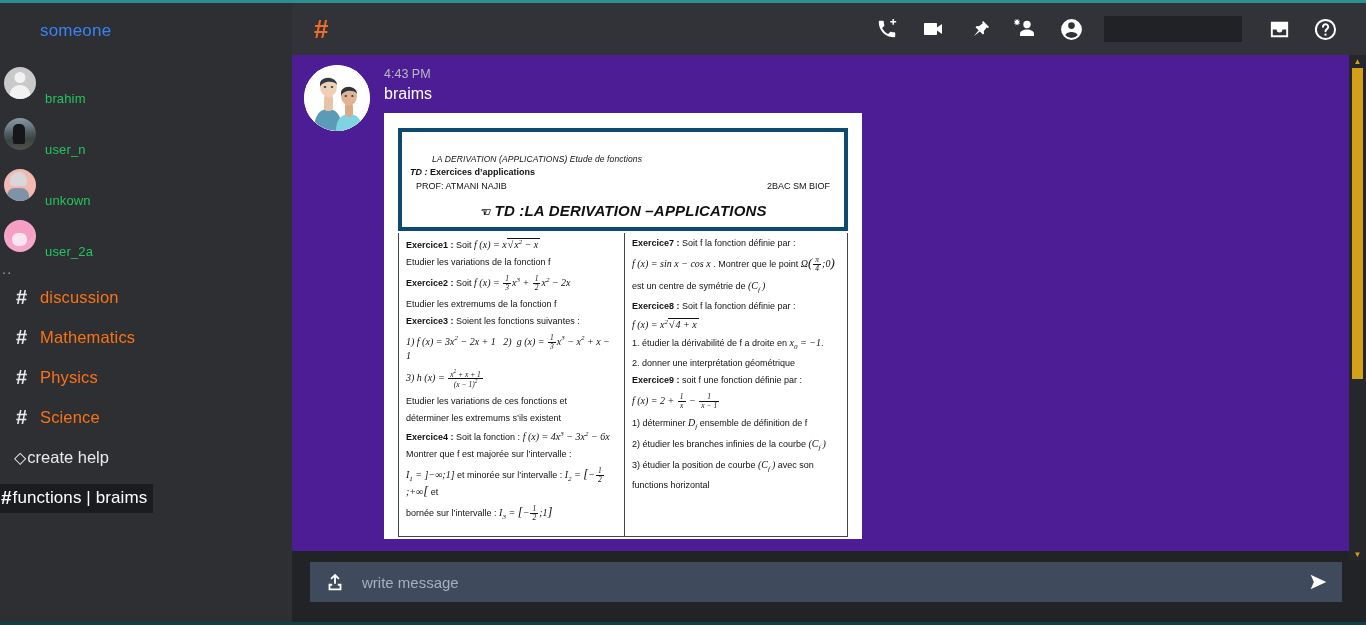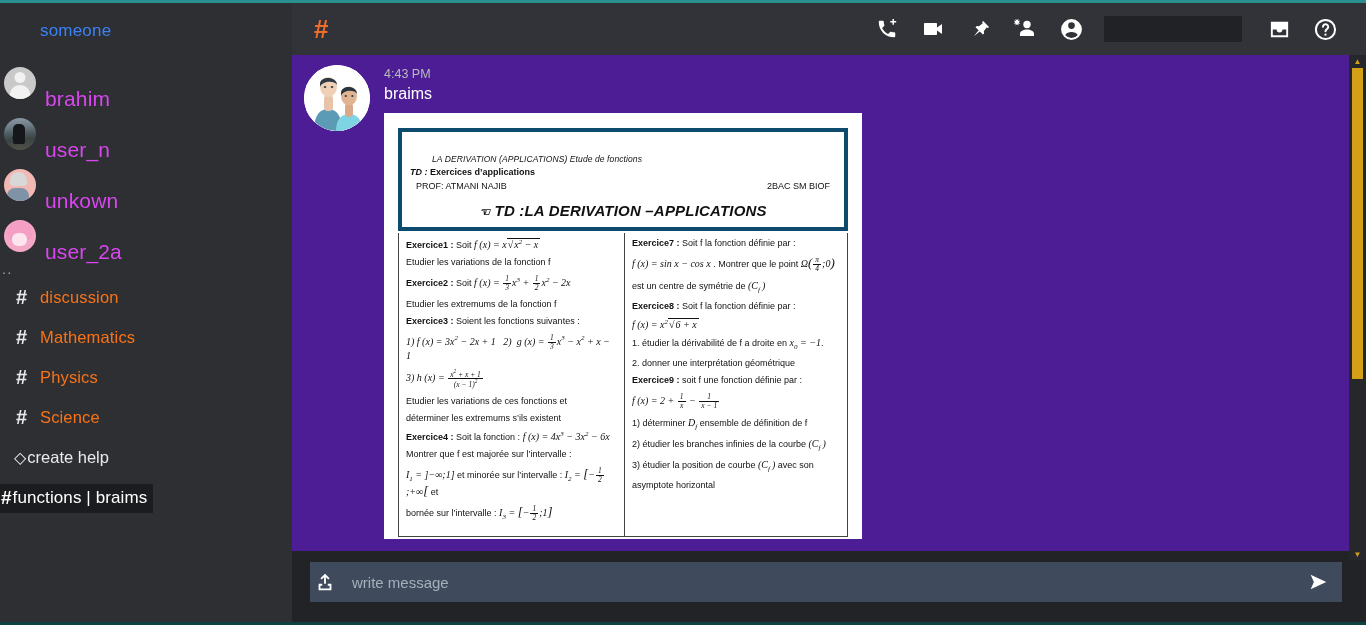--- a/index.html
+++ b/index.html
@@ -43,22 +43,22 @@
   }
   .avatar {
     width: 32px; height: 32px;
     border-radius: 50%;
     flex: 0 0 32px;
     margin-right: 9px;
     overflow: hidden;
     position: relative;
   }
   .dm-name {
-    color: #d946ef;
-    font-size: 21px;
+    color: #22c55e;
+    font-size: 13px;
     letter-spacing: .15px;
     margin-top: 32px;
   }
 
   
   .av-generic { background: #c9c9c9; }
   .av-generic::before {
     content: "";
     position: absolute; left: 50%; top: 5px;
     width: 11px; height: 11px; border-radius: 50%;
@@ -299,21 +299,21 @@
   .composer {
     flex: 0 0 auto;
     background: #222326;
     padding: 11px 24px 20px 18px;
   }
   .composer-box {
     height: 40px;
     background: #3f4a5c;
     display: flex;
     align-items: center;
-    padding: 0 12px 0 4px;
+    padding: 0 12px 0 14px;
     justify-content: center;
   }
   .upload-icon { color: #ffffff; flex: 0 0 auto; display:flex; align-items:center; }
   .composer-input {
     flex: 1 1 auto;
     background: transparent;
     border: none;
     outline: none;
     color: #ffffff;
     font-size: 15px;
@@ -589,21 +589,21 @@
                   </p>
                   <p>
                     <span>est un centre de symétrie  de</span>
                     <span class="mathi">(C<sub>f</sub> )</span>
                   </p>
                   <p>
                     <span class="ex">Exercice8 :</span>
                     <span>Soit f la fonction définie par :</span>
                   </p>
                   <p class="mathi">
-                    f (x) = x<sup>2</sup><span class="sqrt">√<span class="sqrt">6 + x</span></span>
+                    f (x) = x<sup>2</sup><span class="sqrt">√<span class="sqrt">4 + x</span></span>
                   </p>
                   <p>
                     <span>1. étudier la dérivabilité de f a droite en</span>
                     <span class="mathi">x<sub>0</sub> = −1</span>.
                   </p>
                   <p>2. donner une interprétation géométrique</p>
                   <p>
                     <span class="ex">Exercice9 :</span>
                     <span>soit f  une fonction définie par :</span>
                   </p>
@@ -618,21 +618,21 @@
                   </p>
                   <p>
                     <span>2) étudier les branches infinies de la courbe</span>
                     <span class="mathi">(C<sub>f</sub> )</span>
                   </p>
                   <p>
                     <span>3) étudier la position de courbe</span>
                     <span class="mathi">(C<sub>f</sub> )</span>
                     <span>avec son</span>
                   </p>
-                  <p>asymptote horizontal</p>
+                  <p>functions horizontal</p>
                 </div>
 
               </div>
             </div>
           </div>
         </div>
       </div>
     </div>
 
     <div class="composer">

